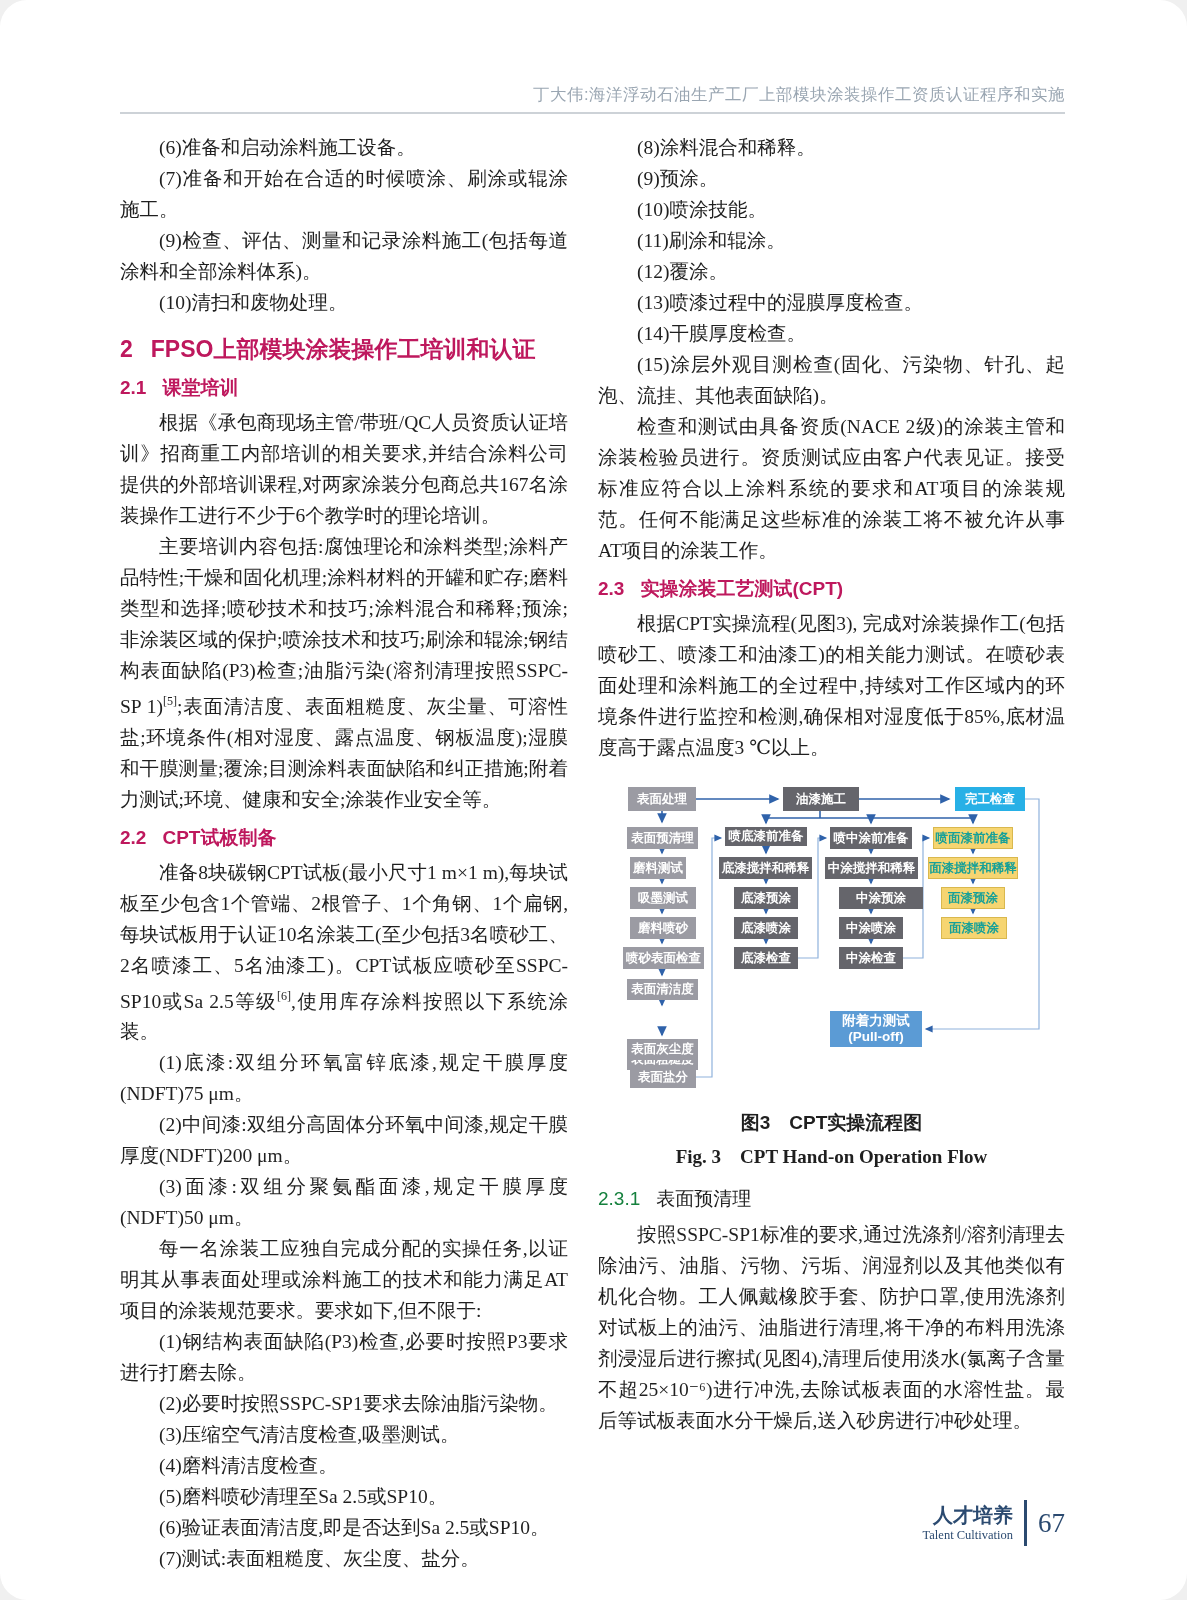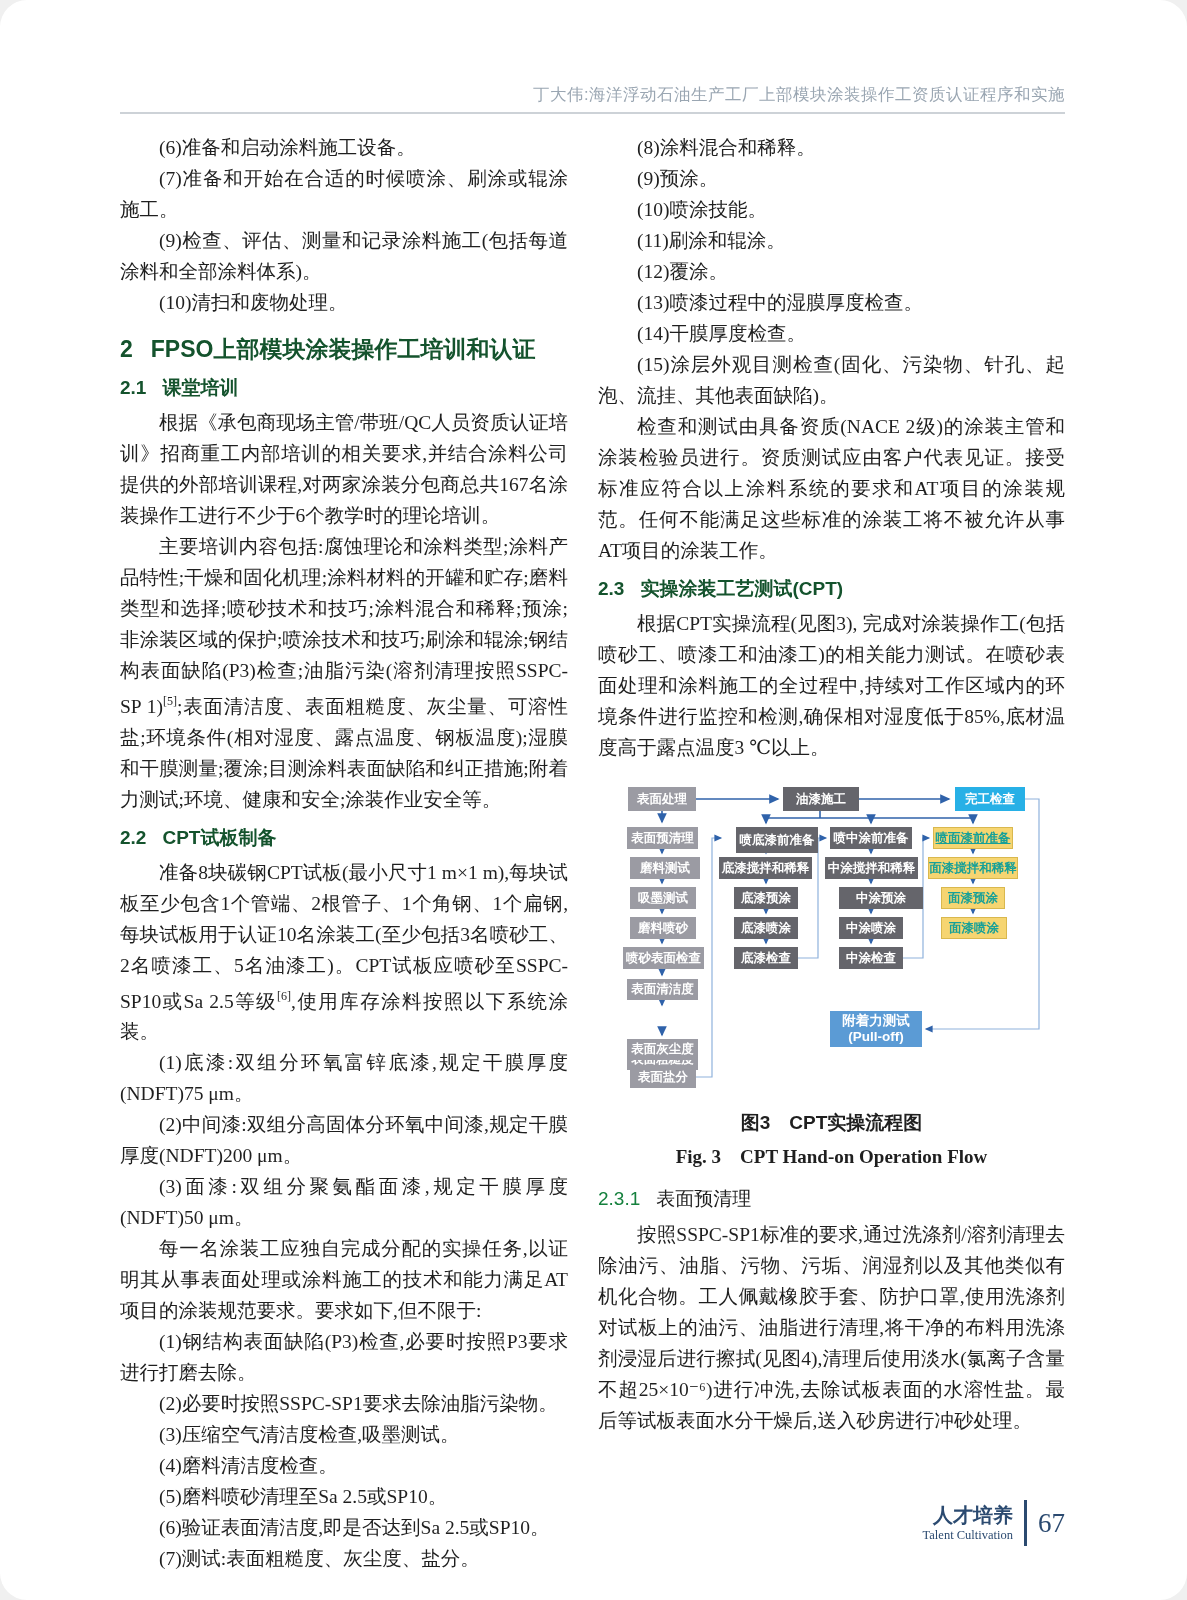--- a/index.html
+++ b/index.html
@@ -16,21 +16,21 @@
   .pg-rule { position:absolute; top:112px; left:120px; width:945px; border-top:2px solid #cdd2d7; }
 
   .col { position:absolute; top:132px; }
   .col-left  { left:120px; width:448px; }
   .col-right { left:598px; width:467px; }
 
   .col p { margin:0; text-indent:2em; font-size:19.5px; line-height:31px; text-align:justify; }
   sup { font-size:0.62em; }
 
   h2.sec, h3.sec {
-    font-family:"Liberation Sans","DejaVu Sans",sans-serif; color:#14532d;
+    font-family:"Liberation Sans","DejaVu Sans",sans-serif; color:#be185d;
     text-indent:0; text-align:left;
   }
   h2.sec { font-size:23px; font-weight:bold; margin:16px 0 8px; }
   h3.sec { font-size:19px; font-weight:bold; margin:10px 0 6px; }
   h4.sec { font-family:"Liberation Sans","DejaVu Sans",sans-serif; font-size:19px; font-weight:normal; margin:14px 0 7px; text-indent:0; }
   .hnum  { margin-right:18px; }
   .hnum3 { margin-right:16px; }
   .h4num { color:#15803d; margin-right:16px; }
   .h4title { color:#1f1f1f; }
 
@@ -167,42 +167,42 @@
         <path d="M200 187 H220 V67 H228" stroke="#8fb2dc" stroke-width="1.2" fill="none" marker-end="url(#ah)"></path>
         <path d="M305 187 H325 V67 H331" stroke="#8fb2dc" stroke-width="1.2" fill="none" marker-end="url(#ah)"></path>
         <path d="M427 28 H441 V258 H328" stroke="#8fb2dc" stroke-width="1.2" fill="none" marker-end="url(#ah)"></path>
       </svg>
 
       <div class="fc-box fc-gray" style="left:30px;top:16px;width:68px;height:24px;">表面处理</div>
       <div class="fc-box fc-dark" style="left:185px;top:16px;width:76px;height:24px;">油漆施工</div>
       <div class="fc-box fc-cyan" style="left:357px;top:16px;width:70px;height:24px;">完工检查</div>
 
       <div class="fc-box fc-gray" style="left:29px;top:56px;width:71px;height:22px;">表面预清理</div>
-      <div class="fc-box fc-gray" style="left:32px;top:86px;width:70px;height:22px;">磨料测试</div>
+      <div class="fc-box fc-gray" style="left:32px;top:86px;width:56px;height:22px;">磨料测试</div>
       <div class="fc-box fc-gray" style="left:32px;top:116px;width:66px;height:22px;">吸墨测试</div>
       <div class="fc-box fc-gray" style="left:32px;top:146px;width:66px;height:22px;">磨料喷砂</div>
       <div class="fc-box fc-gray" style="left:25px;top:176px;width:81px;height:22px;">喷砂表面检查</div>
       <div class="fc-box fc-gray" style="left:29px;top:208px;width:71px;height:21px;">表面清洁度</div>
       <div class="fc-box fc-gray" style="left:29px;top:238px;width:71px;height:21px;margin-top:40px;">表面粗糙度</div>
       <div class="fc-box fc-gray" style="left:29px;top:268px;width:71px;height:21px;">表面灰尘度</div>
       <div class="fc-box fc-gray" style="left:32px;top:296px;width:66px;height:21px;">表面盐分</div>
 
-      <div class="fc-box fc-dark" style="left:127px;top:56px;width:82px;height:26px;margin-left:11px;">喷底漆前准备</div>
+      <div class="fc-box fc-dark" style="left:127px;top:56px;width:82px;height:19px;">喷底漆前准备</div>
       <div class="fc-box fc-dark" style="left:121px;top:86px;width:93px;height:22px;">底漆搅拌和稀释</div>
       <div class="fc-box fc-dark" style="left:136px;top:116px;width:64px;height:22px;">底漆预涂</div>
       <div class="fc-box fc-dark" style="left:136px;top:146px;width:64px;height:22px;">底漆喷涂</div>
       <div class="fc-box fc-dark" style="left:136px;top:176px;width:64px;height:22px;">底漆检查</div>
 
       <div class="fc-box fc-dark" style="left:232px;top:56px;width:82px;height:22px;">喷中涂前准备</div>
       <div class="fc-box fc-dark" style="left:227px;top:86px;width:93px;height:22px;">中涂搅拌和稀释</div>
       <div class="fc-box fc-dark" style="left:241px;top:116px;width:84px;height:22px;">中涂预涂</div>
       <div class="fc-box fc-dark" style="left:241px;top:146px;width:64px;height:22px;">中涂喷涂</div>
       <div class="fc-box fc-dark" style="left:241px;top:176px;width:64px;height:22px;">中涂检查</div>
 
-      <div class="fc-box fc-yellow" style="left:335px;top:56px;width:80px;height:22px;text-decoration:underline;">喷面漆前准备</div>
+      <div class="fc-box fc-yellow" style="left:335px;top:56px;width:80px;height:22px;">喷面漆前准备</div>
       <div class="fc-box fc-yellow" style="left:330px;top:86px;width:90px;height:22px;">面漆搅拌和稀释</div>
       <div class="fc-box fc-yellow" style="left:343px;top:116px;width:64px;height:22px;">面漆预涂</div>
       <div class="fc-box fc-yellow" style="left:343px;top:146px;width:66px;height:22px;">面漆喷涂</div>
 
       <div class="fc-box fc-blue" style="left:232px;top:240px;width:92px;height:36px;">
         <span>附着力测试</span>
         <span>(Pull-off)</span>
       </div>
     </div>
 

